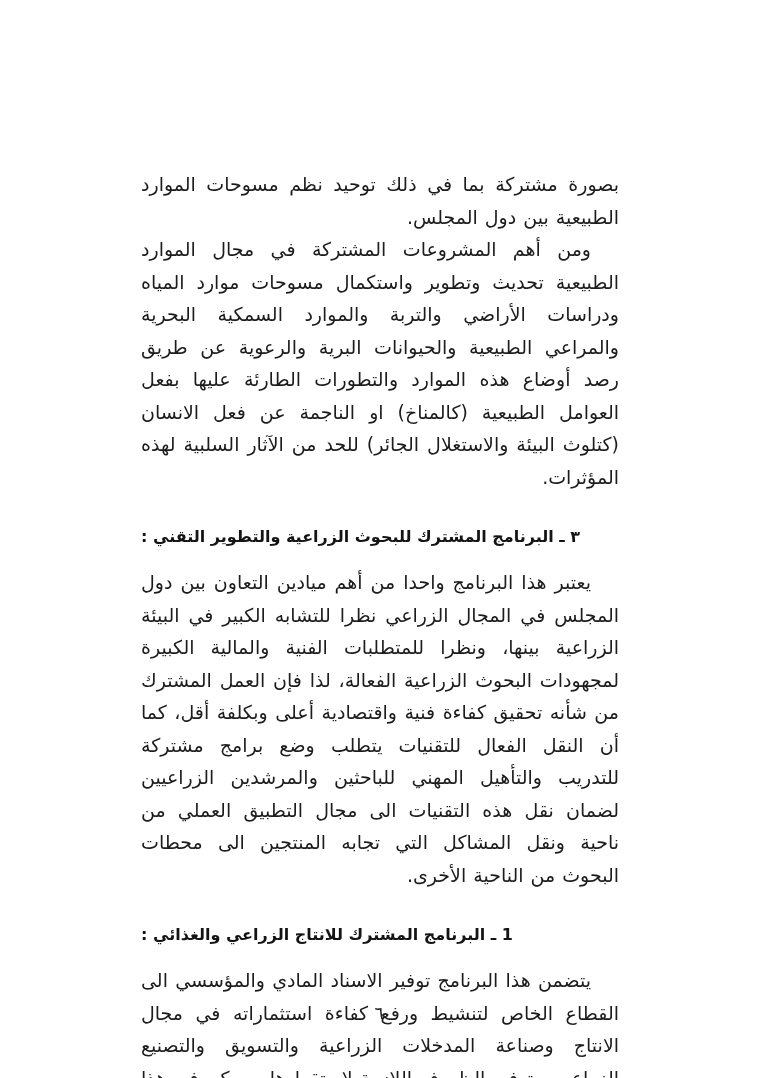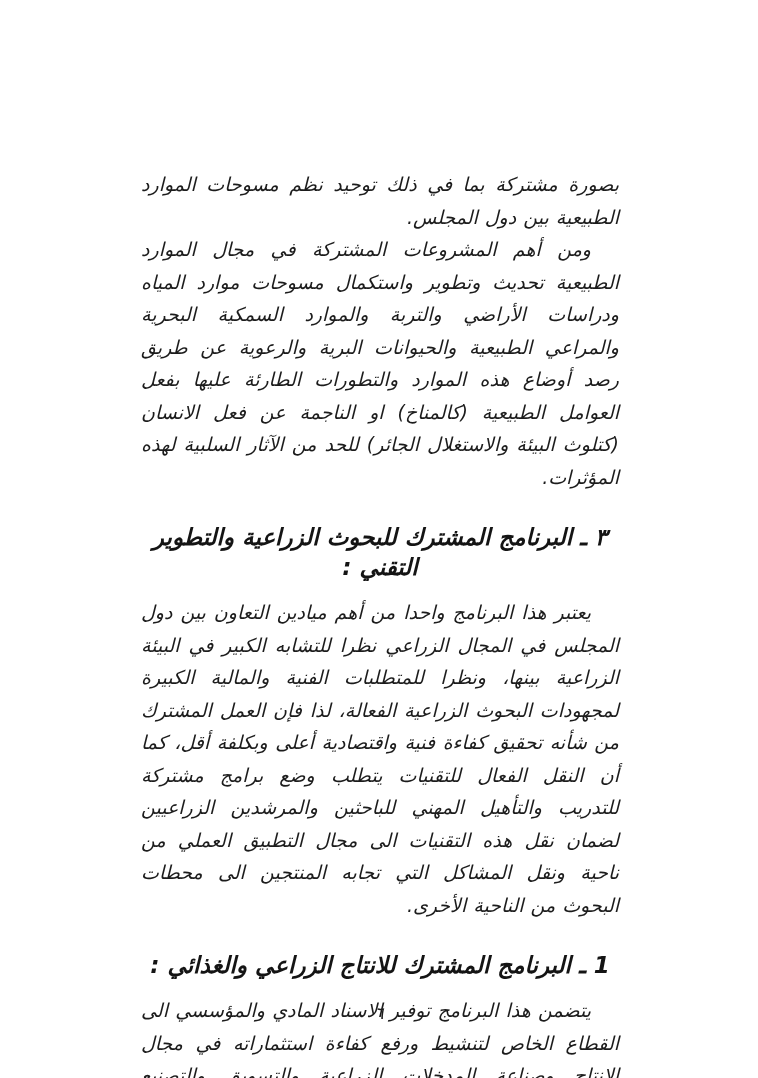--- a/index.html
+++ b/index.html
@@ -12,46 +12,45 @@
     height: 1078px;
     position: relative;
     overflow: hidden;
     font-family: "DejaVu Sans", sans-serif;
     color: #1c1c1c;
   }
   .page {
     position: absolute;
     inset: 0;
     background: #ffffff;
-    font-style: italic;
   }
   .content {
     position: absolute;
     top: 168px;
     left: 141px;
     width: 478px;
     direction: rtl;
   }
   .para {
     font-size: 19px;
     line-height: 32.5px;
     margin: 0;
     text-align: justify;
     text-align-last: right;
     word-spacing: 1px;
   }
   .para.indent {
     text-indent: 28px;
   }
   .section-heading {
-    font-size: 23px;
+    font-size: 16px;
     font-weight: bold;
     line-height: 30px;
     margin: 29px 0 14px 0;
-    text-align: center;
+    text-align: left;
     color: #141414;
   }
   .page-number {
     position: absolute;
     top: 1003px;
     left: 0;
     width: 758px;
     text-align: center;
     font-size: 17px;
     color: #1c1c1c;

